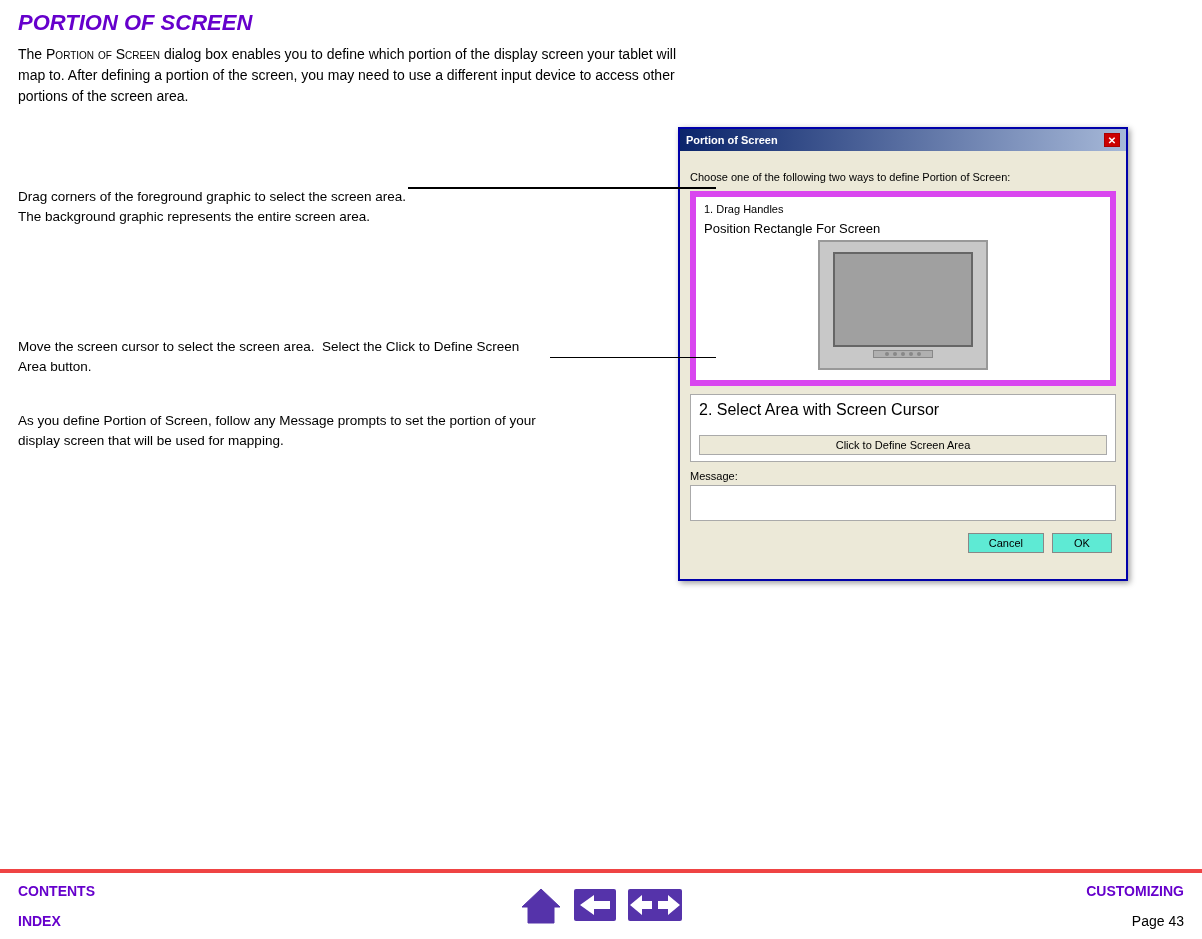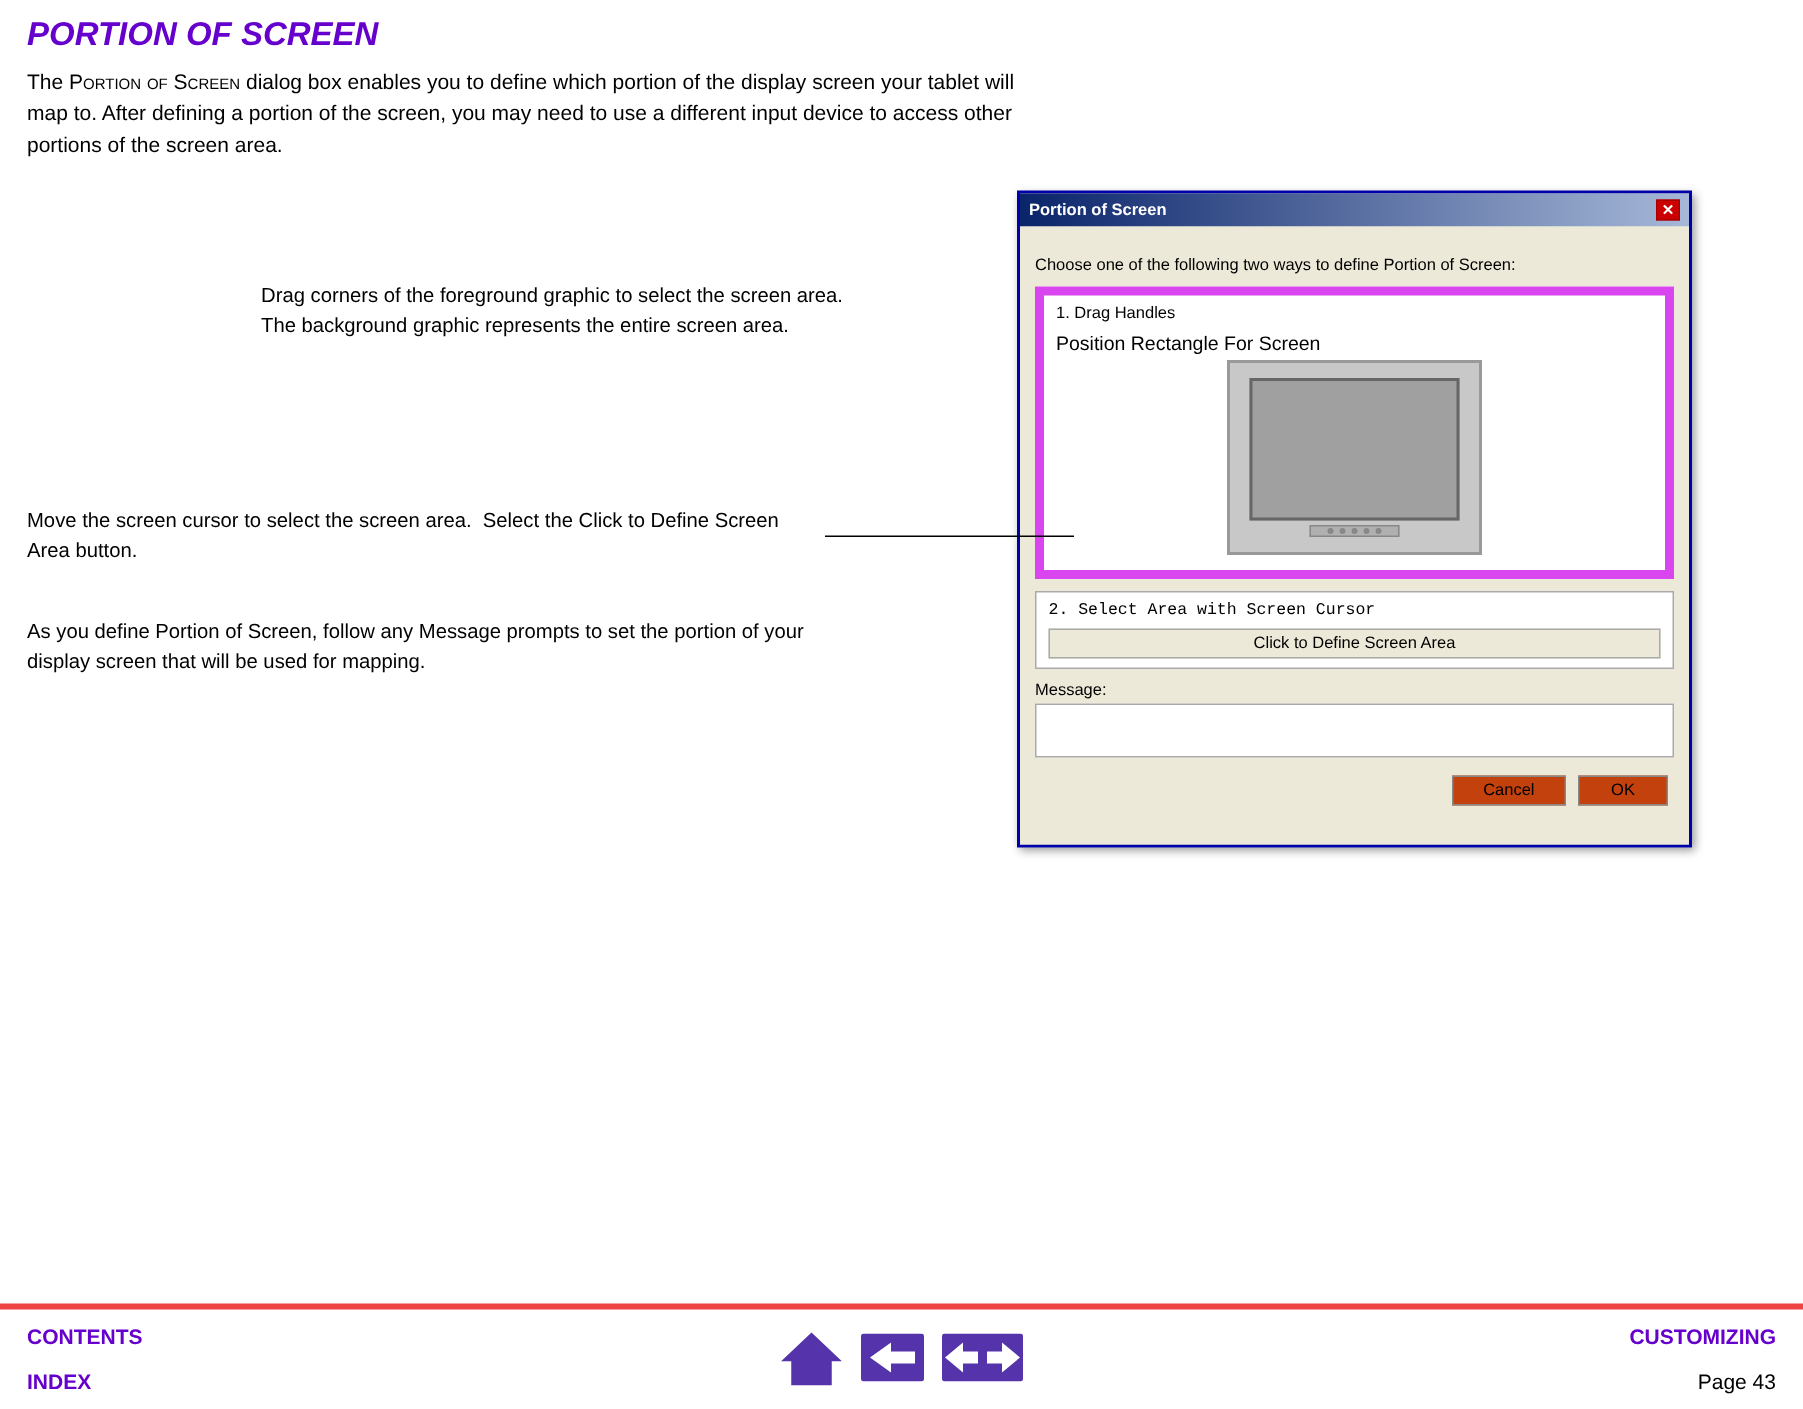--- a/index.html
+++ b/index.html
@@ -93,23 +93,22 @@
       margin-bottom: 4px;
       color: #000;
     }
     .select-area-section {
       background: #fff;
       border: 1px solid #aaa;
       padding: 6px 8px;
       margin-bottom: 8px;
     }
     .select-area-label {
-      font-size: 11px;
-      margin-bottom: 6px;
-      font-family: Liberation Mono, monospace;
+      font-size: 16px;
+      margin-bottom: 16px;
     }
     .define-btn {
       width: 100%;
       padding: 3px 0;
       background: #ece9d8;
       border: 1px solid #aaa;
       font-size: 11px;
       text-align: center;
       cursor: pointer;
     }
@@ -125,21 +124,21 @@
       margin-bottom: 8px;
     }
     .dialog-footer {
       display: flex;
       justify-content: flex-end;
       gap: 8px;
       padding: 4px 4px 6px 4px;
     }
     .dialog-btn {
       padding: 3px 20px;
-      background: #c2410c;
+      background: #5eead4;
       border: 1px solid #888;
       font-size: 11px;
       cursor: pointer;
       min-width: 60px;
     }
     
     .bottom-bar {
       position: absolute;
       bottom: 0;
       left: 0;
@@ -169,22 +168,20 @@
     .page-num {
       font-size: 14px;
     }
     
     .ann-block-1 {
       position: absolute;
       top: 60px;
       left: 0;
       width: 700px;
       display: flex;
-      align-items: center;
-      flex-direction: column;
     }
     .ann-block-2 {
       position: absolute;
       top: 210px;
       left: 0;
       width: 700px;
       display: flex;
       align-items: center;
     }
     .ann-block-3 {

